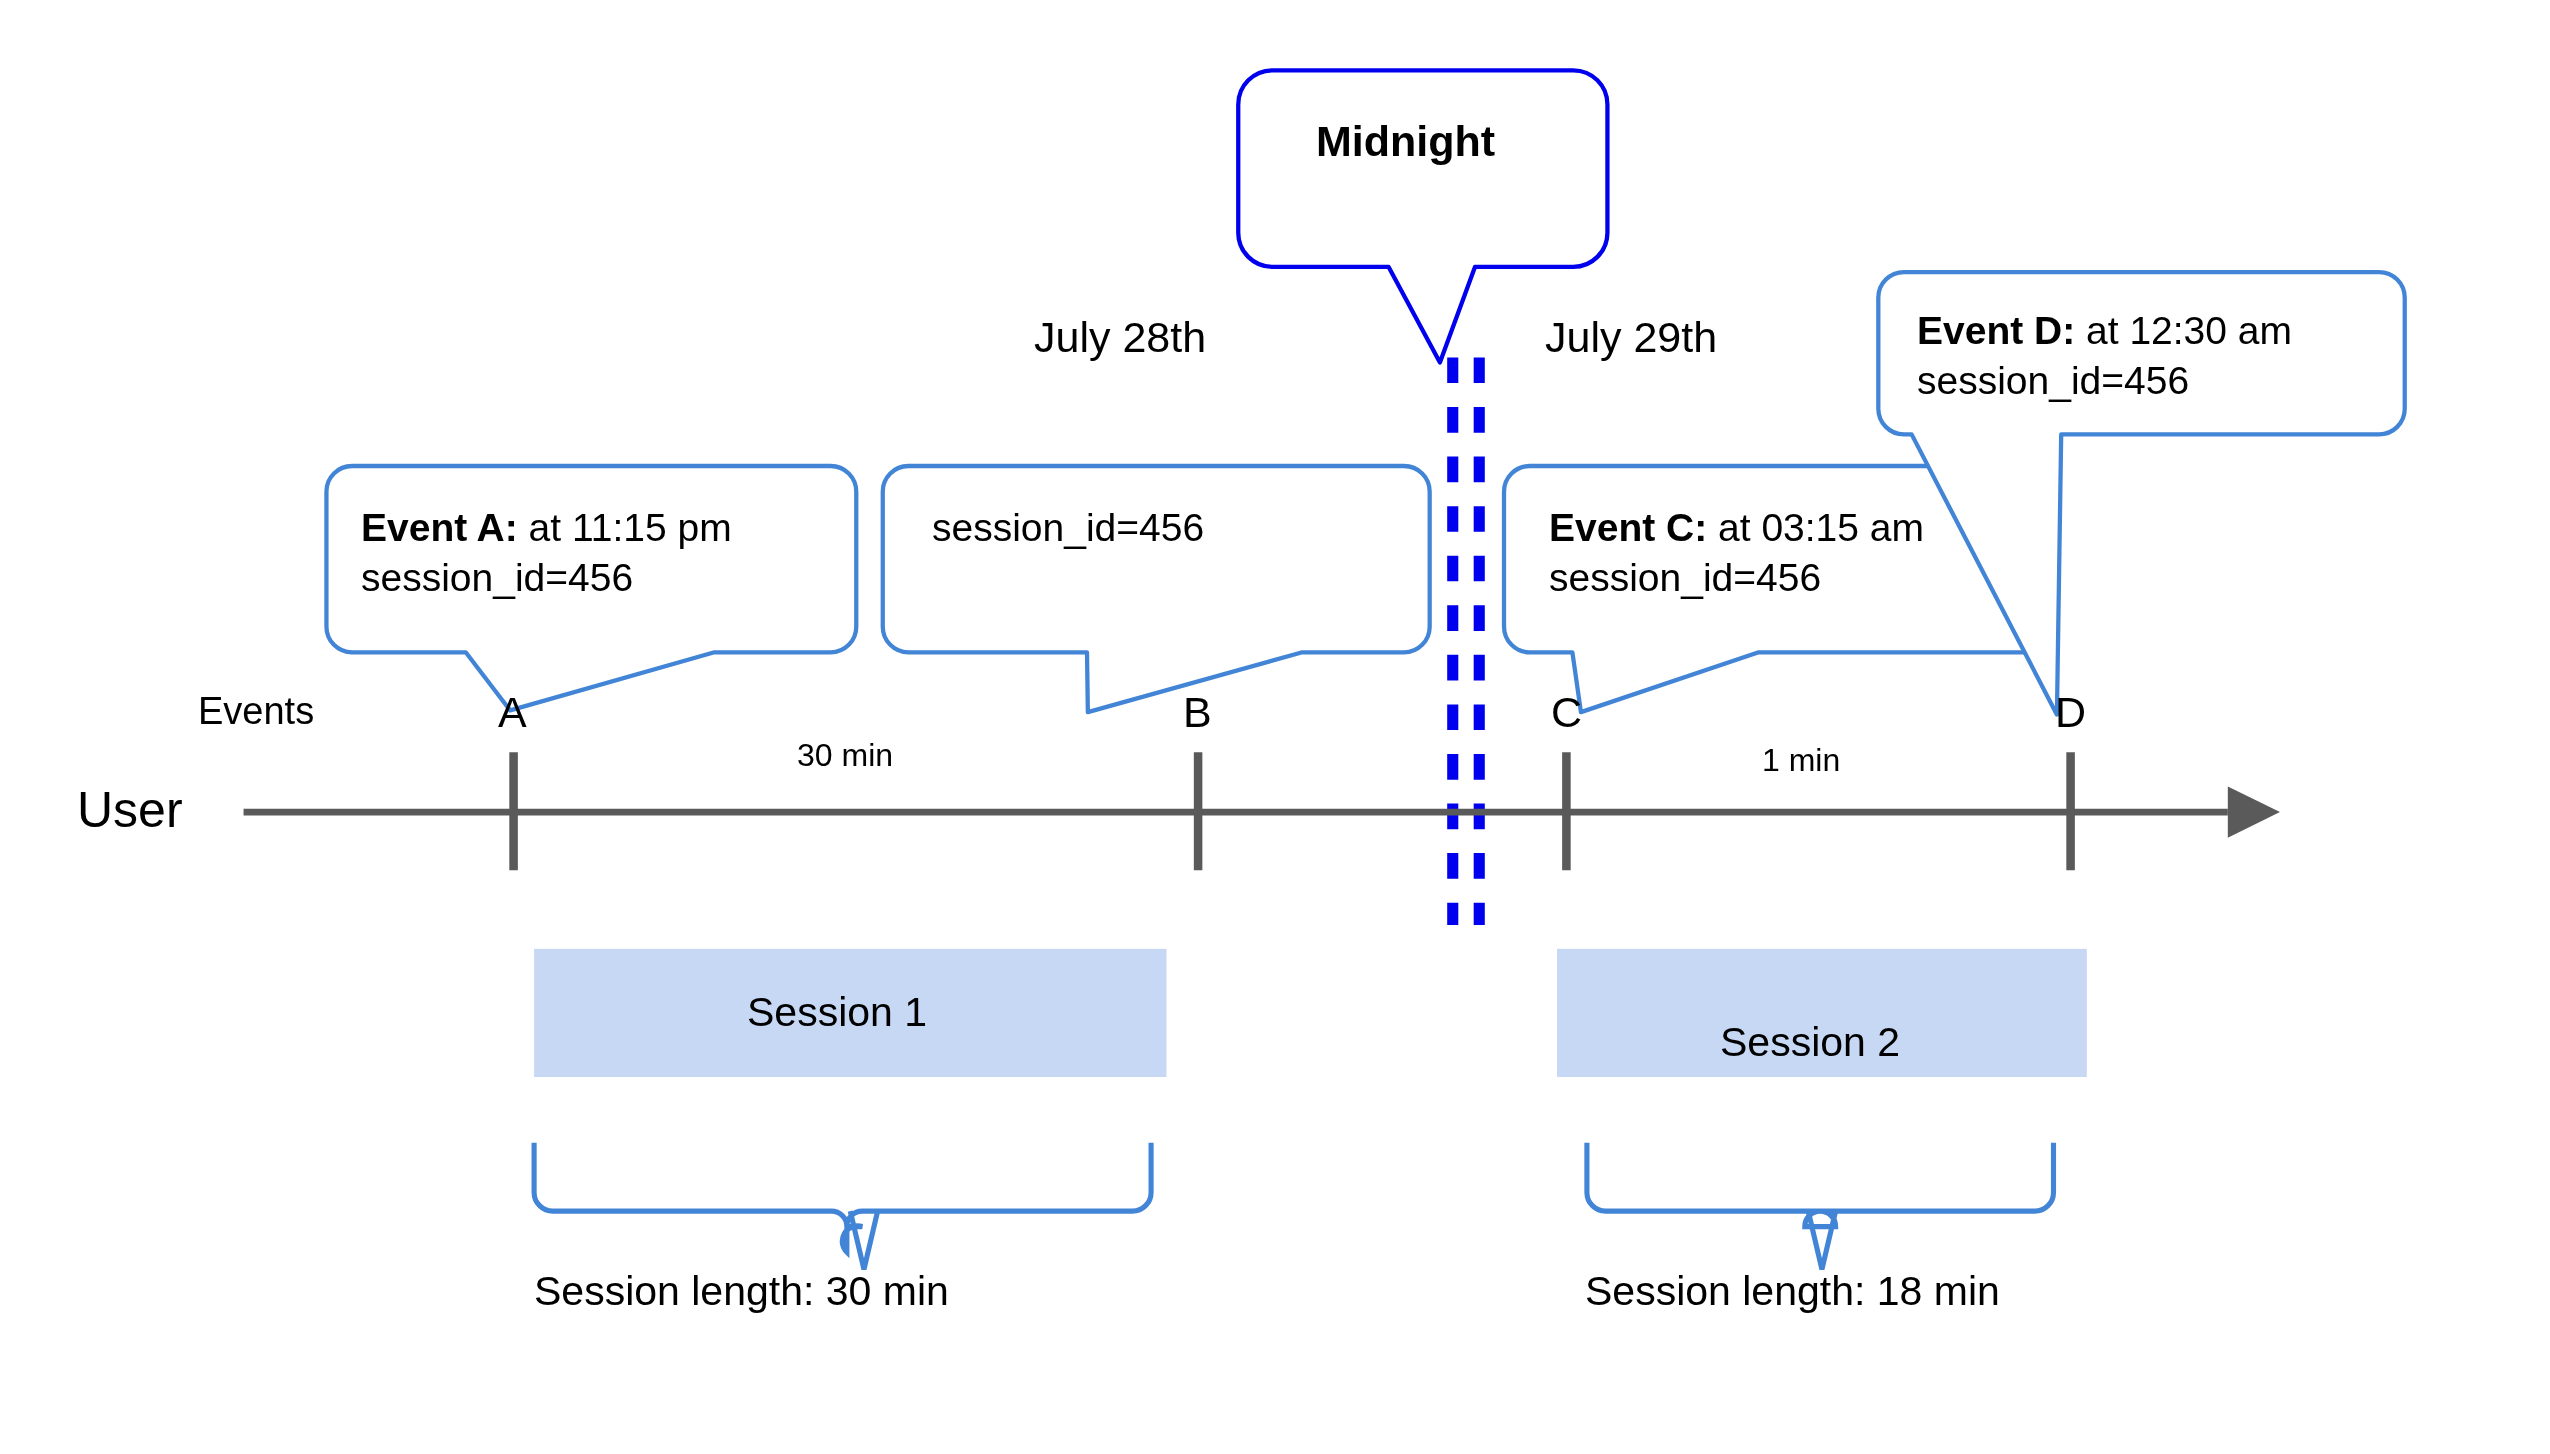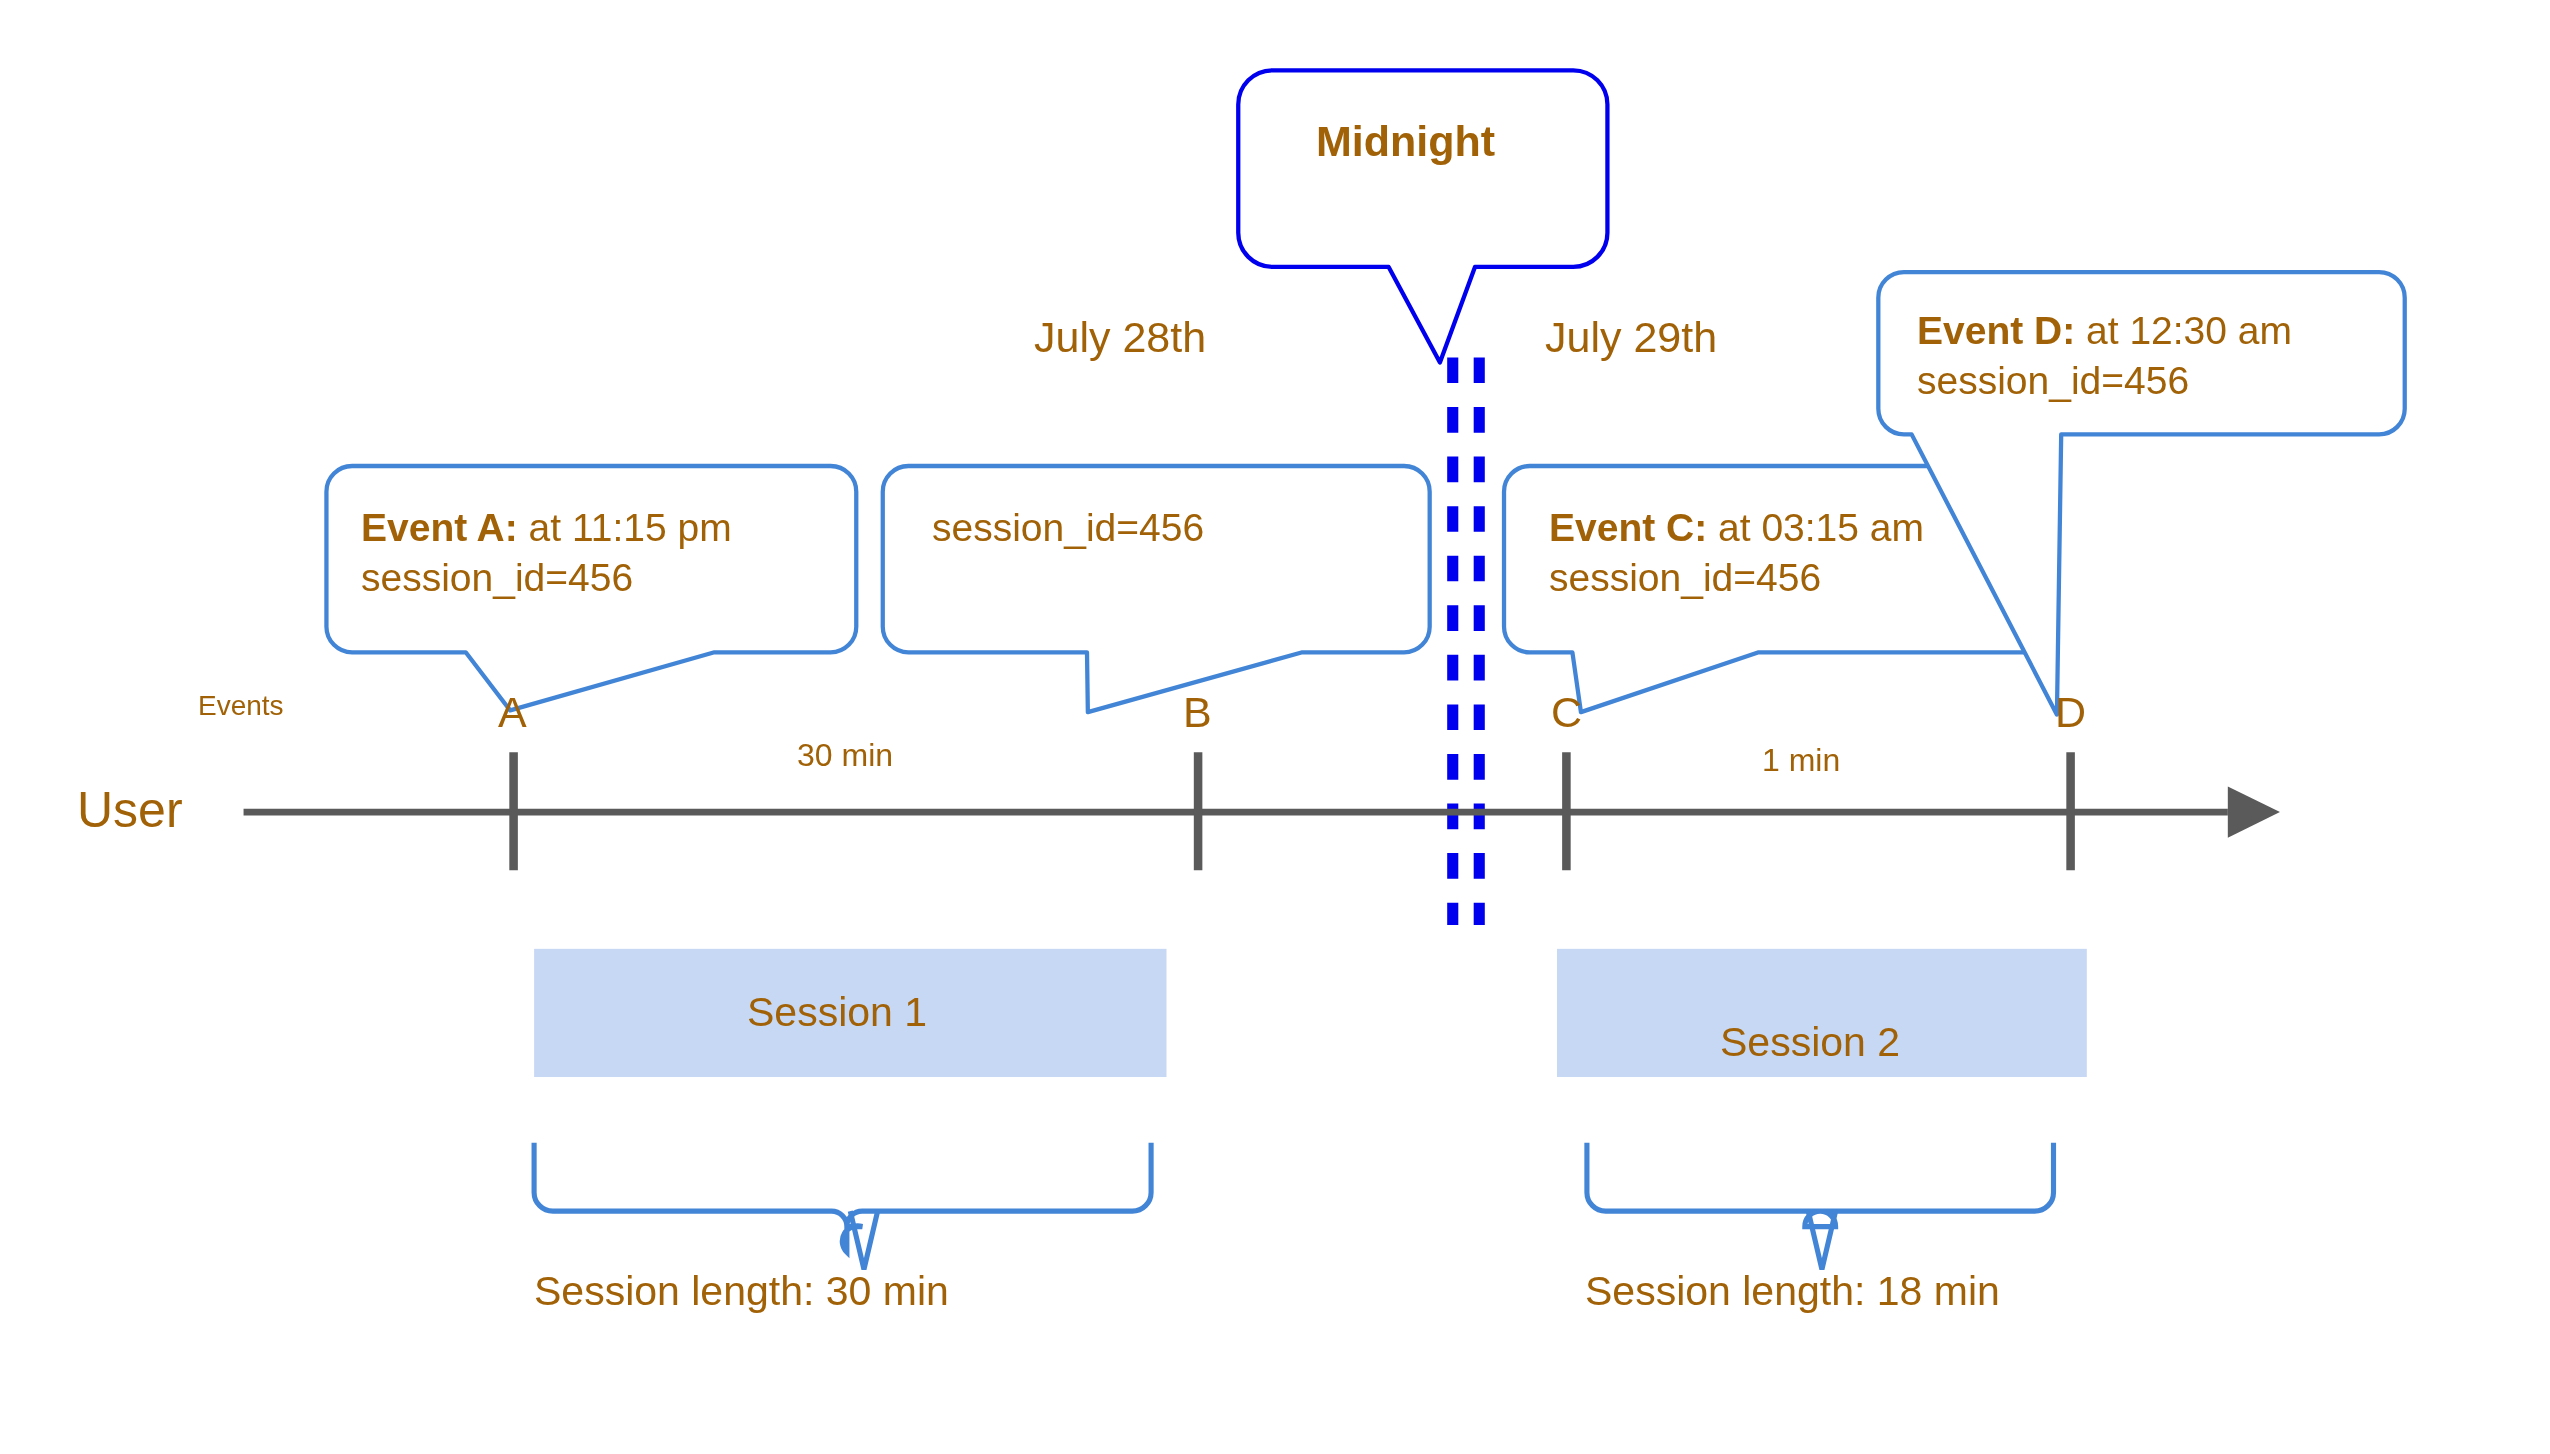--- a/index.html
+++ b/index.html
@@ -17,36 +17,36 @@
   }
   svg.layer {
     position: absolute;
     top: 0;
     left: 0;
     width: 2550px;
     height: 1455px;
   }
   .txt {
     position: absolute;
-    color: #a16207;
+    color: #000000;
     font-family: "Liberation Sans", sans-serif;
     white-space: nowrap;
     line-height: 1.0;
   }
   .callout-text {
     font-size: 39px;
     line-height: 50px;
   }
   .callout-text b { font-weight: bold; }
   .midnight-label {
     font-size: 43px;
     font-weight: bold;
   }
   .date-label { font-size: 43px; }
-  .events-label { font-size: 28px; }
+  .events-label { font-size: 38px; }
   .user-label { font-size: 50px; }
   .tick-label { font-size: 43px; }
   .dur-label { font-size: 32px; }
   .session-label { font-size: 41px; }
   .length-label { font-size: 41px; }
 </style>
 </head>
 <body>
 
 <div id="stage">

